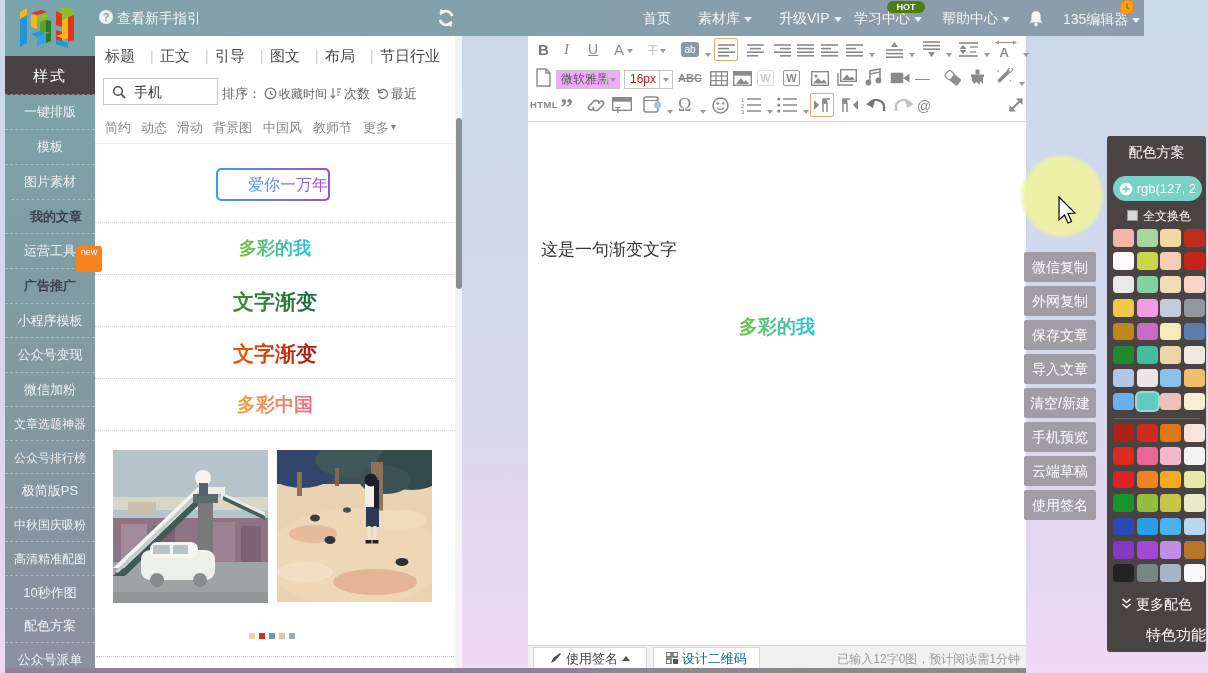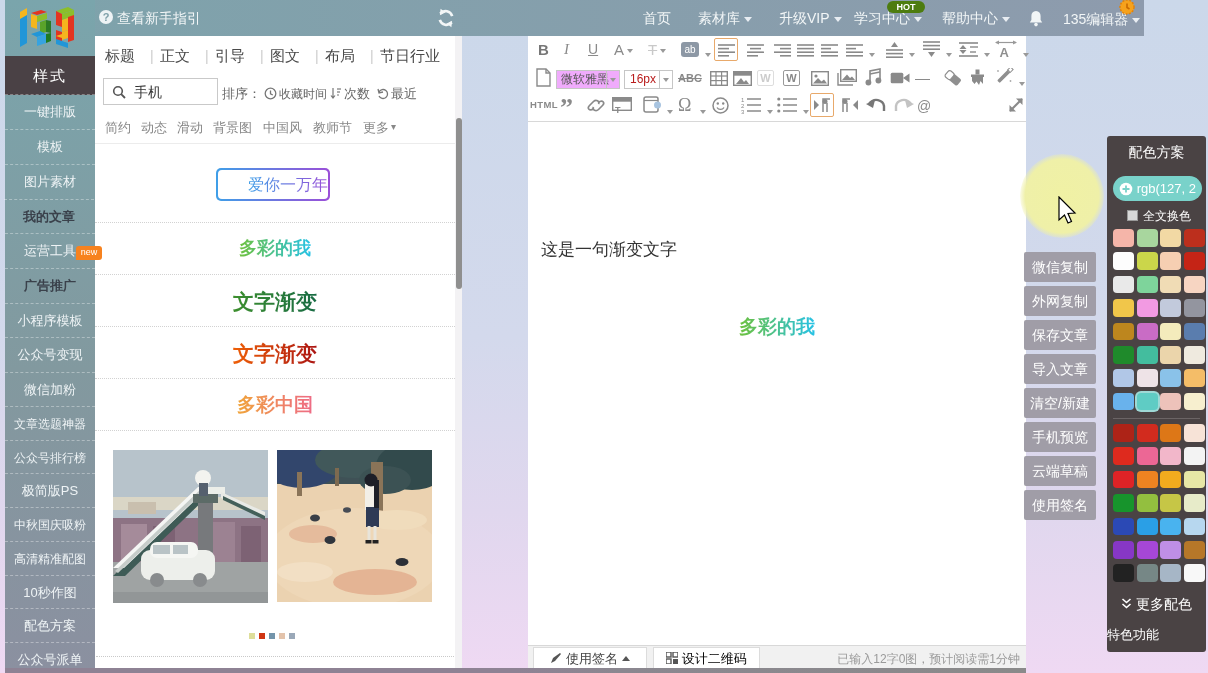--- a/index.html
+++ b/index.html
@@ -56,35 +56,35 @@
 <polygon points="53,14 59,12 59,37 53,39" fill="#e23520"></polygon>
 <polygon points="41,27 47,29 47,41 41,39" fill="#e23520"></polygon>
 <polygon points="41,33 47,35 53,33 47,31" fill="#f5b61e"></polygon>
 <polygon points="41,36 53,40 53,45 41,41" fill="#2196d8"></polygon>
 <polygon points="47,29 53,27 53,35 47,37" fill="#f5b61e"></polygon>
 </svg>
 <div class="ab" style="left:5px;top:56px;width:90px;height:39px;background:#4a4145;color:#fff;font-size:15px;text-align:center;line-height:39px;letter-spacing:2px">样式</div>
 <div class="sideitem" style="top:94px;font-size:13px;left:5px;">一键排版</div>
 <div class="sideitem" style="top:129px;font-size:13px;left:5px;">模板</div>
 <div class="sideitem" style="top:164px;font-size:13px;left:5px;">图片素材</div>
-<div class="sideitem" style="top:199px;font-size:13px;color:#3a414b;font-weight:bold;left:4px;">我的文章</div>
+<div class="sideitem" style="top:199px;font-size:13px;color:#3a414b;font-weight:bold;left:11px;">我的文章</div>
 <div class="sideitem" style="top:233px;font-size:13px;left:5px;">运营工具</div>
 <div class="sideitem" style="top:268px;font-size:13px;color:#3a414b;font-weight:bold;left:5px;">广告推广</div>
 <div class="sideitem" style="top:303px;font-size:13px;left:5px;">小程序模板</div>
 <div class="sideitem" style="top:337px;font-size:13px;left:5px;">公众号变现</div>
 <div class="sideitem" style="top:372px;font-size:13px;left:5px;">微信加粉</div>
 <div class="sideitem" style="top:406px;font-size:12px;left:5px;">文章选题神器</div>
 <div class="sideitem" style="top:440px;font-size:12px;left:5px;">公众号排行榜</div>
 <div class="sideitem" style="top:473px;font-size:13px;left:5px;">极简版PS</div>
 <div class="sideitem" style="top:507px;font-size:12px;left:5px;">中秋国庆吸粉</div>
 <div class="sideitem" style="top:541px;font-size:12px;left:5px;">高清精准配图</div>
 <div class="sideitem" style="top:575px;font-size:13px;left:5px;">10秒作图</div>
 <div class="sideitem" style="top:608px;font-size:13px;left:5px;">配色方案</div>
 <div class="sideitem" style="top:642px;font-size:13px;left:5px;">公众号派单</div>
-<div class="ab" style="left:76px;top:246px;width:26px;height:14px;background:#f7821e;border-radius:3px 3px 3px 0;color:#fff;font-size:9px;text-align:center;line-height:13px;z-index:5">new</div>
+<div class="ab" style="left:76px;top:246px;width:26px;height:26px;background:#f7821e;border-radius:3px 3px 3px 0;color:#fff;font-size:9px;text-align:center;line-height:13px;z-index:5">new</div>
 <div class="ab" style="left:95px;top:36px;width:360px;height:632px;background:#fff"></div>
 <div class="ab" style="left:105px;top:47px;font-size:15px;color:#4a4a4a">标题</div>
 <div class="ab" style="left:150px;top:48px;font-size:14px;color:#ccc">|</div>
 <div class="ab" style="left:160px;top:47px;font-size:15px;color:#4a4a4a">正文</div>
 <div class="ab" style="left:205px;top:48px;font-size:14px;color:#ccc">|</div>
 <div class="ab" style="left:215px;top:47px;font-size:15px;color:#4a4a4a">引导</div>
 <div class="ab" style="left:260px;top:48px;font-size:14px;color:#ccc">|</div>
 <div class="ab" style="left:270px;top:47px;font-size:15px;color:#4a4a4a">图文</div>
 <div class="ab" style="left:315px;top:48px;font-size:14px;color:#ccc">|</div>
 <div class="ab" style="left:325px;top:47px;font-size:15px;color:#4a4a4a">布局</div>
@@ -202,21 +202,21 @@
 <div class="ab" style="left:455.5px;top:118px;width:6px;height:171px;background:#8f8f8f;border-radius:3px"></div>
 <div class="ab" style="left:528px;top:36px;width:498px;height:632px;background:#fff"></div>
 <div class="ab" style="left:528px;top:121px;width:498px;height:0;border-top:1px solid #d8d8d8"></div>
 <div class="ab" style="left:541px;top:238px;font-size:17px;color:#333">这是一句渐变文字</div>
 <div class="ab" style="left:528px;top:314px;width:498px;text-align:center"><span class="grad" style="font-size:19px;font-weight:bold;background-image:linear-gradient(90deg,#6ec13d,#27c2e6)">多彩的我</span></div>
 <div class="ab" style="left:528px;top:645px;width:498px;height:23px;background:#f1f1f1;border-top:1px solid #d8d8d8"></div>
 <div class="ab" style="left:533px;top:647px;width:114px;height:23px;background:#fff;border:1px solid #dcdcdc;font-size:13px;color:#444;text-align:center;line-height:21px">
 <svg width="12" height="12" viewBox="0 0 12 12" style="vertical-align:-1px">
       <path d="M1 11 L3 6 L10 1 L11 2 L5 9 Z" fill="#555"></path>
     </svg> 使用签名 <span style="display:inline-block;width:0;height:0;border-left:4px solid transparent;border-right:4px solid transparent;border-bottom:5px solid #555;vertical-align:2px"></span></div>
-<div class="ab" style="left:653px;top:647px;width:107px;height:23px;background:#fff;border:1px solid #dcdcdc;font-size:13px;color:#000000;text-align:center;line-height:21px">
+<div class="ab" style="left:653px;top:647px;width:107px;height:23px;background:#fff;border:1px solid #dcdcdc;font-size:13px;color:#0369a1;text-align:center;line-height:21px">
 <svg width="12" height="12" viewBox="0 0 12 12" style="vertical-align:-1px">
       <rect x="0" y="0" width="5" height="5" fill="none" stroke="#555" stroke-width="1.4"></rect>
       <rect x="7" y="0" width="5" height="5" fill="none" stroke="#555" stroke-width="1.4"></rect>
       <rect x="0" y="7" width="5" height="5" fill="none" stroke="#555" stroke-width="1.4"></rect>
       <rect x="7" y="7" width="5" height="5" fill="#555"></rect>
     </svg> 设计二维码</div>
 <div class="ab" style="left:700px;top:651px;width:320px;text-align:right;font-size:12px;color:#9a9a9a">已输入12字0图，预计阅读需1分钟</div>
 <div class="rbtn" style="top:252px">微信复制</div>
 <div class="rbtn" style="top:286px">外网复制</div>
 <div class="rbtn" style="top:320px">保存文章</div>
@@ -296,21 +296,21 @@
 <div class="sw" style="left:1160px;top:541.0px;background:#bf8fe6;"></div>
 <div class="sw" style="left:1183.5px;top:541.0px;background:#b67729;"></div>
 <div class="sw" style="left:1113px;top:564.4px;background:#222222;"></div>
 <div class="sw" style="left:1136.5px;top:564.4px;background:#768786;"></div>
 <div class="sw" style="left:1160px;top:564.4px;background:#a6b6c6;"></div>
 <div class="sw" style="left:1183.5px;top:564.4px;background:#f8f8f8;"></div>
 <div class="ab" style="left:1107px;top:596px;width:99px;text-align:center;color:#fff;font-size:14px">
 <svg width="11" height="12" viewBox="0 0 11 12" style="vertical-align:-1px">
       <path d="M1.5 1 L5.5 4.5 L9.5 1 M1.5 6 L5.5 9.5 L9.5 6" stroke="#fff" stroke-width="1.6" fill="none"></path>
     </svg> 更多配色</div>
-<div class="ab" style="left:1107px;top:626px;width:99px;text-align:left;color:#fff;font-size:13px">特色功能</div>
+<div class="ab" style="left:1107px;top:626px;width:99px;text-align:right;color:#fff;font-size:15px">特色功能</div>
 <div class="ab" style="left:5px;top:668px;width:1021px;height:5px;background:linear-gradient(90deg,#8e8294 0%,#8e8294 50%,#8b8790 60%,#8a8a8a 100%)"></div>
 <div class="icon" style="left:538px;top:41px;font-weight:bold;font-size:15px;color:#777">B</div>
 <div class="icon" style="left:564px;top:41px;font-style:italic;font-family:'Liberation Serif',serif;font-size:15px">I</div>
 <div class="icon" style="left:588px;top:41px;font-size:14px;text-decoration:underline">U</div>
 <div class="icon" style="left:614px;top:41px;font-size:15px">A<span class="caret2"></span></div>
 <div class="icon" style="left:648px;top:41px;font-size:15px;color:#c9c9c9;text-decoration:line-through">T<span class="caret2"></span></div>
 <div class="ab" style="left:681px;top:42px;width:18px;height:15px;background:#8d98a5;border-radius:3px;color:#fff;font-size:10px;text-align:center;line-height:15px">ab</div>
 <span class="icon" style="left:702px;top:45px"><span class="caret2"></span></span>
 <div class="ab" style="left:714px;top:38px;width:24px;height:23px;border:1px solid #e8a96b;border-radius:2px;background:#fff"></div>
 <svg class="ab" style="left:718px;top:44px" width="17" height="13" viewBox="0 0 17 13">

